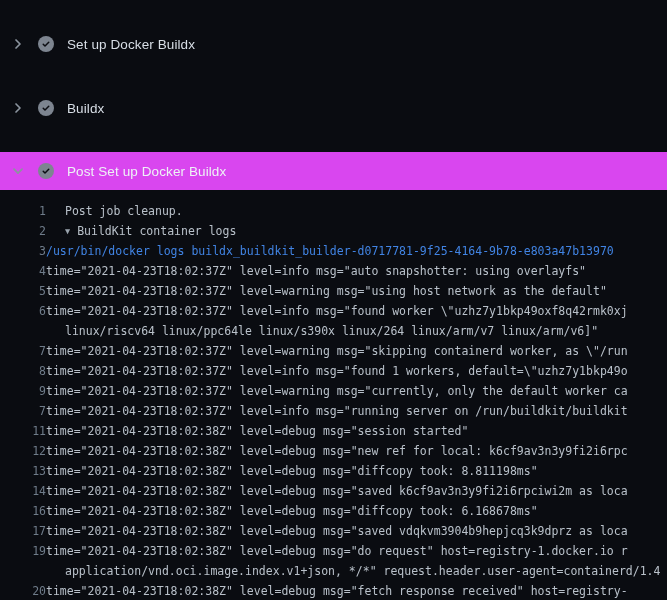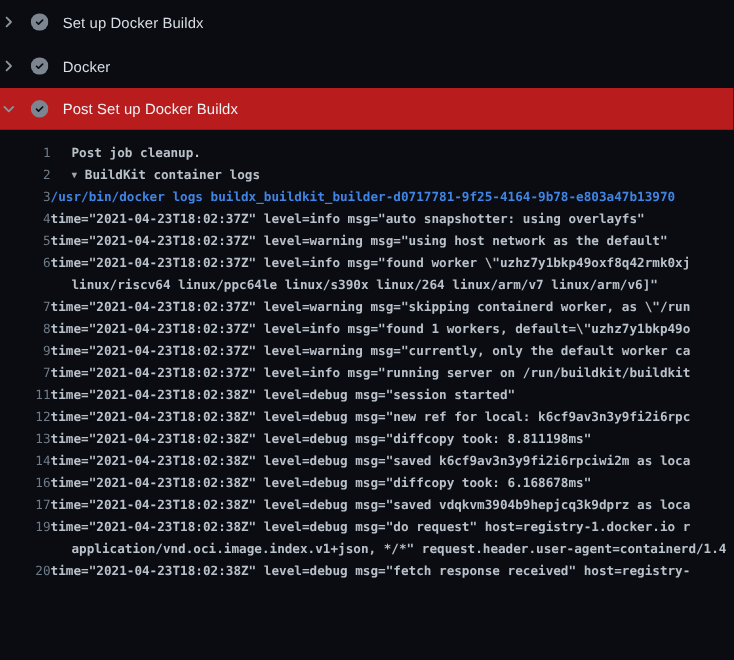--- a/index.html
+++ b/index.html
@@ -4,40 +4,40 @@
 <style>
   html,body{margin:0;padding:0;}
   body{
     width:667px;height:600px;overflow:hidden;
     background:#0a0c11;
     font-family:"Liberation Sans", sans-serif;
     -webkit-font-smoothing:antialiased;
   }
   
   .step-row{
-    display:flex;align-items:center;height:40px;
-    cursor:pointer;box-sizing:border-box;
+    display:flex;align-items:center;height:40px;padding-left:10px;
+    cursor:pointer;box-sizing:border-box;margin-top:24px;
   }
-  .step-row.expanded{background:#b91c1c;height:38px;}
+  .step-row.expanded{background:#d946ef;height:38px;}
   .chev{width:16px;height:16px;flex:0 0 16px;margin-right:12px;display:flex;align-items:center;justify-content:center;}
   .check{width:16px;height:16px;flex:0 0 16px;margin-right:13px;display:flex;align-items:center;justify-content:center;}
   .step-label{font-size:13.5px;color:#d8dee6;letter-spacing:.1px;}
   .step-row.expanded .step-label{color:#eef2f6;}
   
   .log{padding-top:11px;}
   .log-row{
     display:flex;height:20px;line-height:20px;white-space:pre;
     font-family:"DejaVu Sans Mono", monospace;font-size:11.5px;
     color:#b9c1ca;overflow:hidden;
   }
   .log-row .num{
     flex:0 0 46px;text-align:right;color:#6f7c8a;cursor:pointer;
     user-select:none;
   }
-  .log-row .txt{flex:1 1 auto;overflow:hidden;font-weight:bold;}
+  .log-row .txt{flex:1 1 auto;overflow:hidden;}
   .indent-top .txt{margin-left:19px;}
   .indent-group .txt{}
   .txt.cmd{color:#4184e4;}
   .tri{
     display:inline-block;font-size:8.5px;color:#9aa4ae;
     margin-right:7px;vertical-align:1px;
   }
   .grp-label{cursor:pointer;}
 </style>
 </head>
@@ -64,21 +64,21 @@
           <svg viewBox="0 0 16 16" width="16" height="16">
             <path d="M6 4l4 4-4 4" fill="none" stroke="#8b949e" stroke-width="1.7" stroke-linecap="round" stroke-linejoin="round"></path>
           </svg>
         </span>
         <span class="check">
           <svg viewBox="0 0 16 16" width="16" height="16">
             <circle cx="8" cy="8" r="8" fill="#7d8590"></circle>
             <path d="M11.28 5.72a.75.75 0 0 1 0 1.06l-3.75 3.75a.75.75 0 0 1-1.06 0L4.72 8.78a.75.75 0 1 1 1.06-1.06l1.22 1.22 3.22-3.22a.75.75 0 0 1 1.06 0z" fill="#0a0c11"></path>
           </svg>
         </span>
-        <span class="step-label">Docker</span>
+        <span class="step-label">Buildx</span>
       </div>
       <div class="step-row expanded">
         <span class="chev">
           <svg viewBox="0 0 16 16" width="16" height="16">
             <path d="M4 6.2l4 4 4-4" fill="none" stroke="#8b949e" stroke-width="1.7" stroke-linecap="round" stroke-linejoin="round"></path>
           </svg>
         </span>
         <span class="check">
           <svg viewBox="0 0 16 16" width="16" height="16">
             <circle cx="8" cy="8" r="8" fill="#7d8590"></circle>

